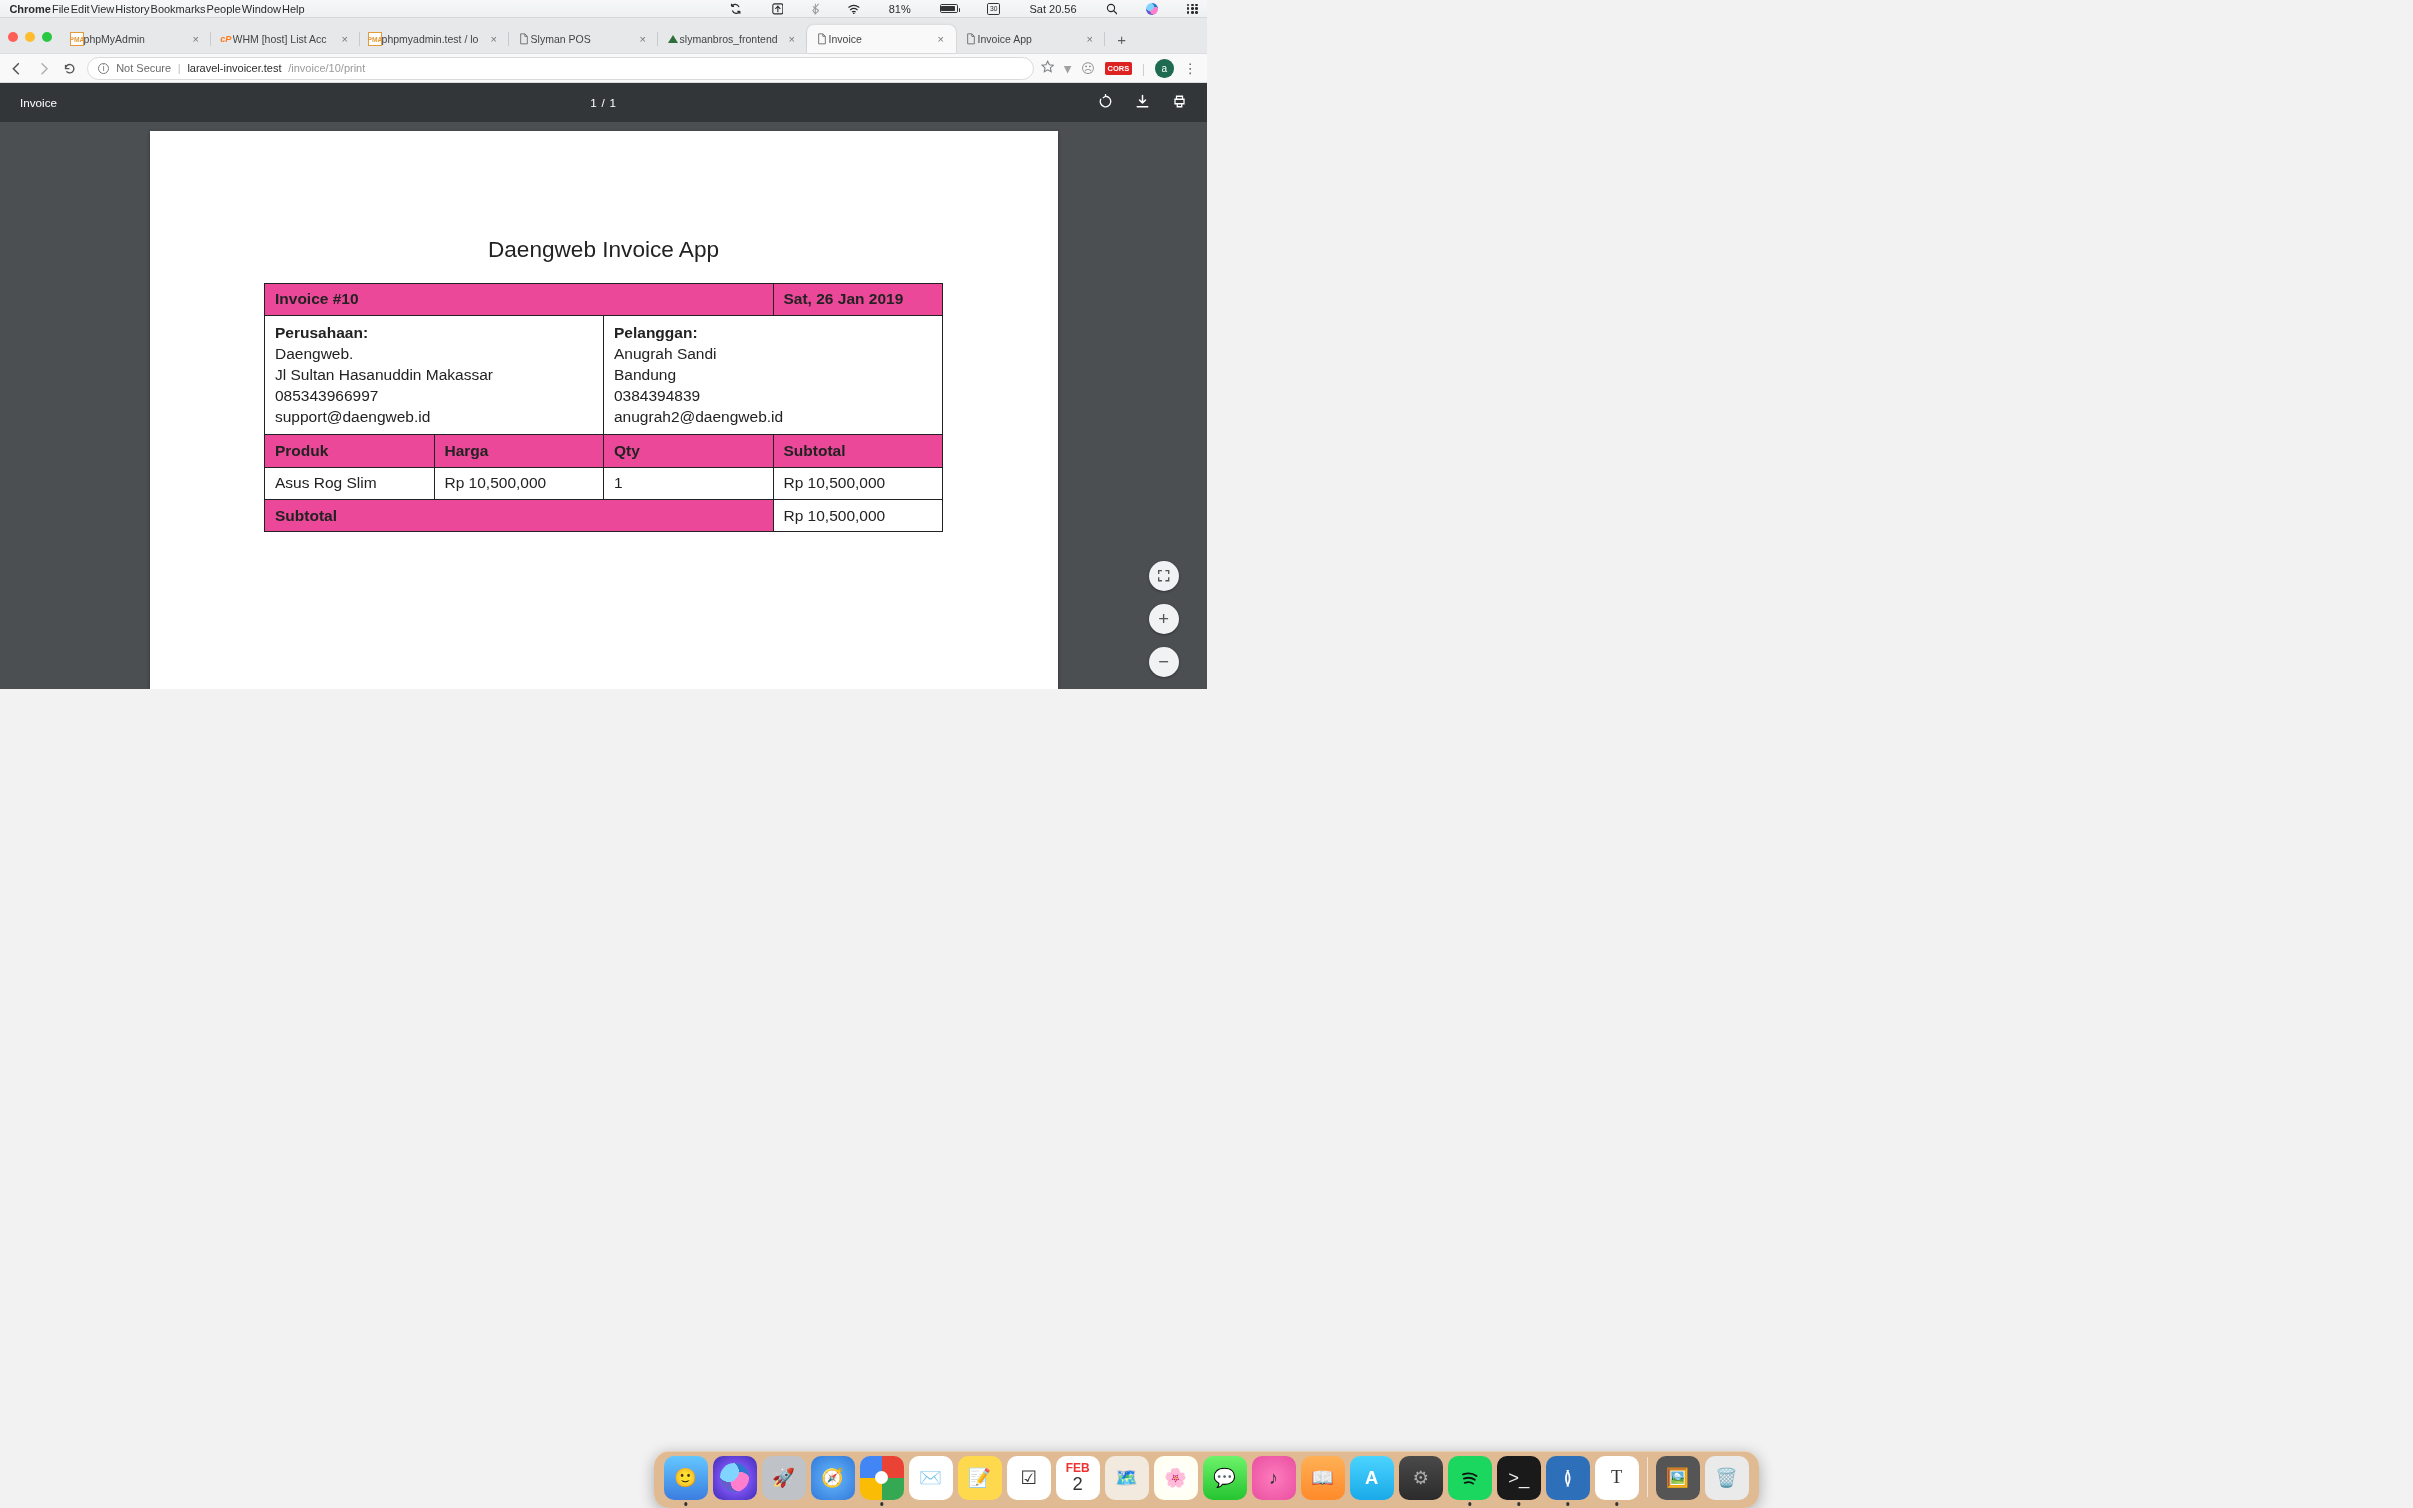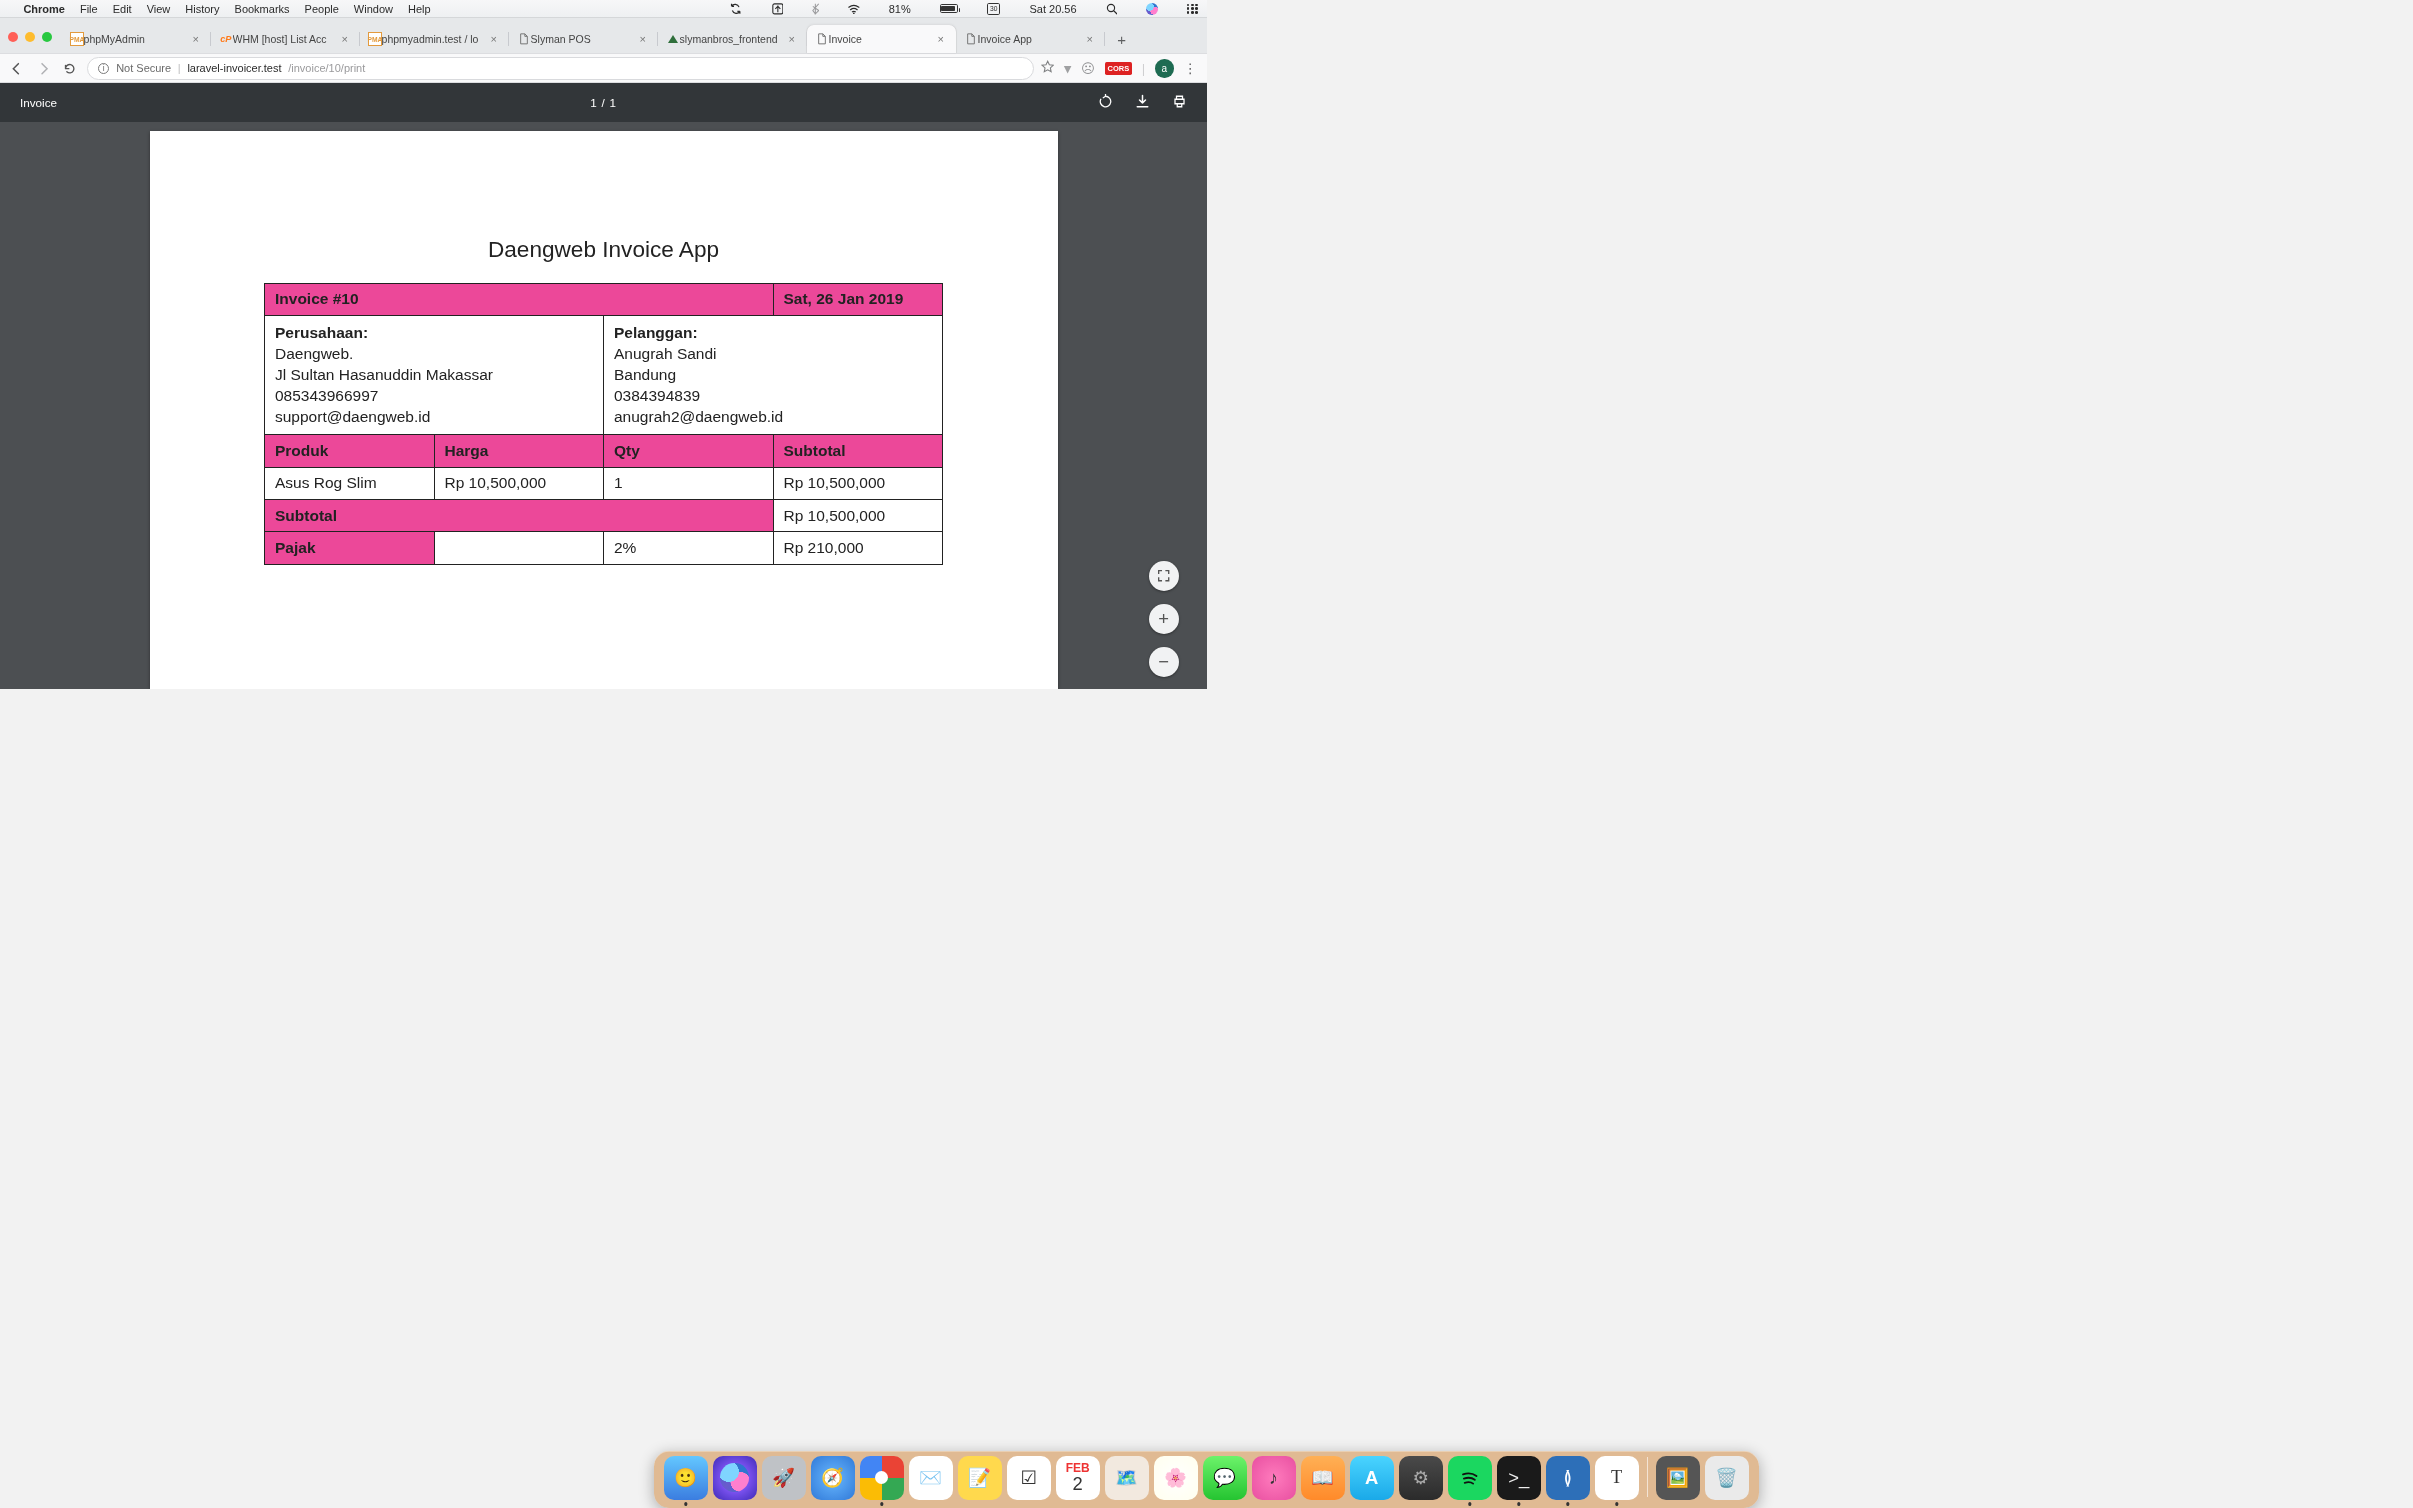--- a/index.html
+++ b/index.html
@@ -8,21 +8,21 @@
   
   .menubar {
     height: 18.4px;
     background: linear-gradient(#f7f7f8,#eef0f2);
     border-bottom: 0.8px solid #d5d7d9;
     display:flex; align-items:center;
     font-size:11px; color:#2b2b2b;
     padding:0 8.4px; justify-content:space-between;
     user-select:none;
   }
-  .menubar-left, .menubar-right { display:flex; align-items:center; gap:15px; }
+  .menubar-left, .menubar-right { display:flex; align-items:center; gap:1px; }
   .menubar-right { gap:29px; }
   .menubar .app { font-weight:700; }
   .apple { font-size:12.6px; line-height:1; }
   .mb-item { white-space:nowrap; }
   .menu-icon { display:inline-flex; align-items:center; }
   .batt { display:inline-block; width:18.4px; height:9.2px; border:0.8px solid #333; border-radius:1.7px; position:relative; }
   .batt::after { content:""; position:absolute; right:-3.4px; top:2.5px; width:1.7px; height:4.2px; background:#333; border-radius:0.8px; }
   .batt .fill { position:absolute; left:0.8px; top:0.8px; bottom:0.8px; width:80%; background:#333; border-radius:0.8px; }
   .wifi-arc { width:11.7px; height:11.7px; }
   .dots3 { width:11.7px; height:10px; display:flex; flex-direction:column; justify-content:space-between; }
@@ -372,26 +372,20 @@
         <tr>
           <td>Asus Rog Slim</td>
           <td>Rp 10,500,000</td>
           <td>1</td>
           <td>Rp 10,500,000</td>
         </tr>
         <tr>
           <td class="hdr" colspan="3">Subtotal</td>
           <td>Rp 10,500,000</td>
         </tr>
-        <tr>
-          <td class="hdr">Pajak</td>
-          <td></td>
-          <td>2%</td>
-          <td>Rp 210,000</td>
-        </tr>
       </tbody>
         </table>
     </div>
   </div>
 
   <div class="fabcol">
     <div class="fab">
       <svg width="13.4" height="13.4" viewBox="0 0 16 16">
           <path d="M2 6V2h4M14 10v4h-4M10 2h4v4M6 14H2v-4" fill="none" stroke="#555" stroke-width="1.6"></path>
         </svg>

